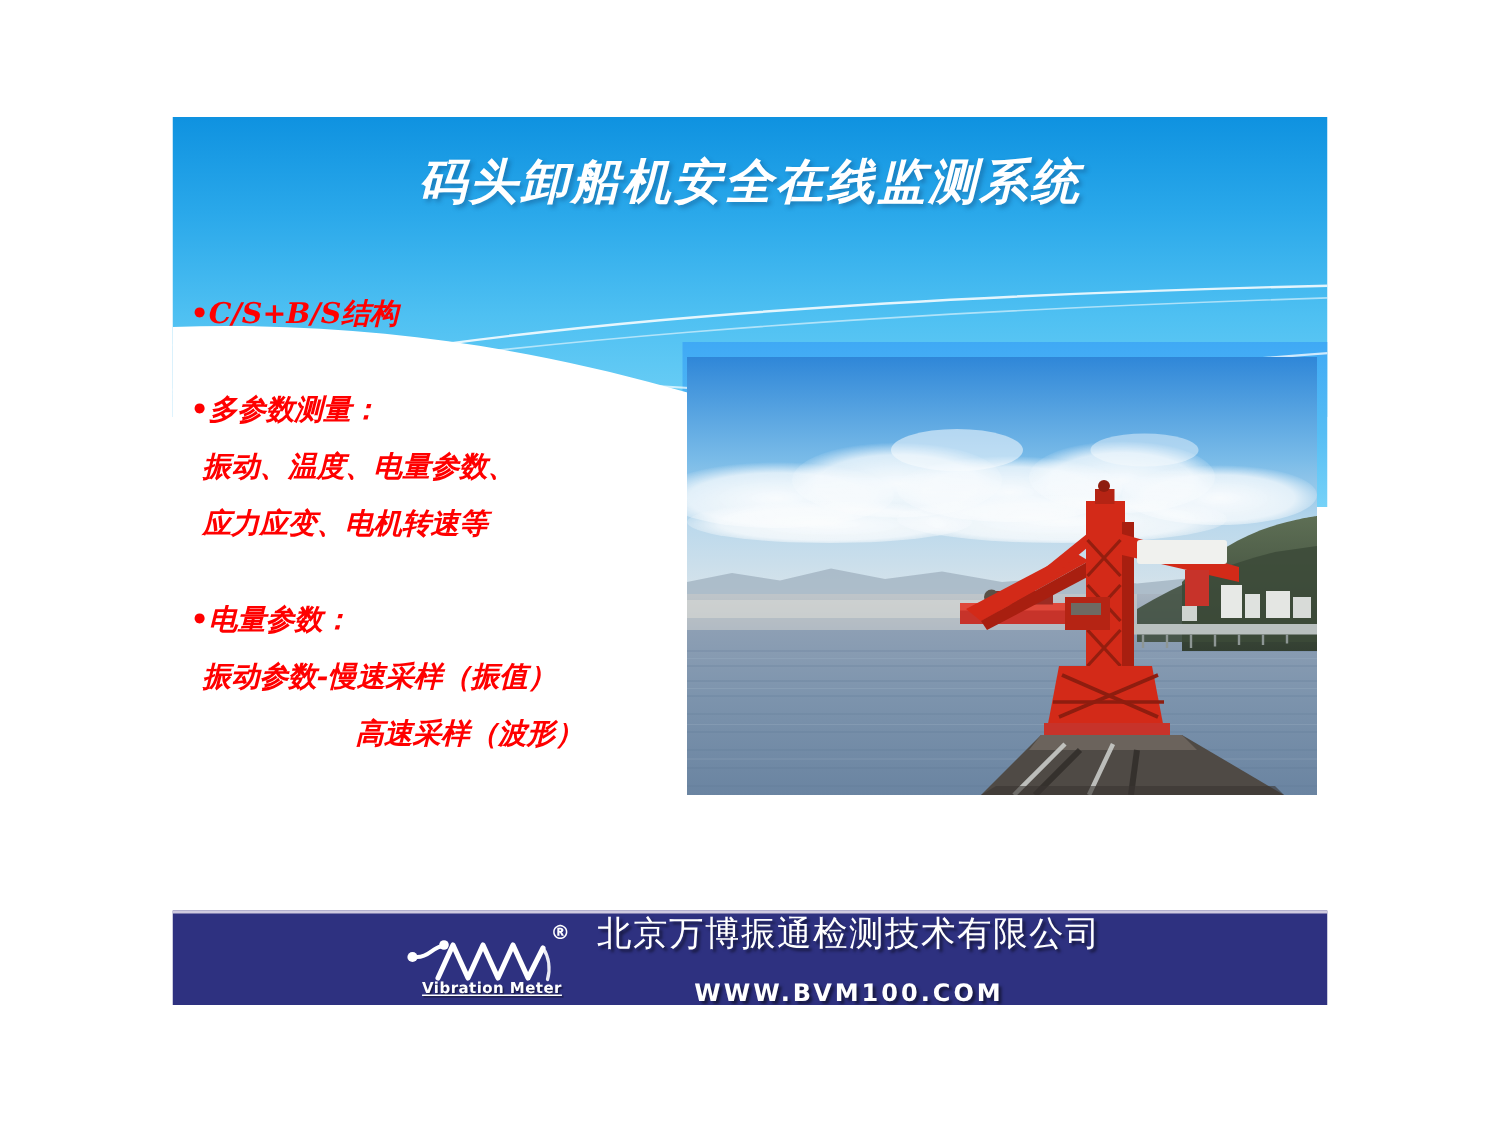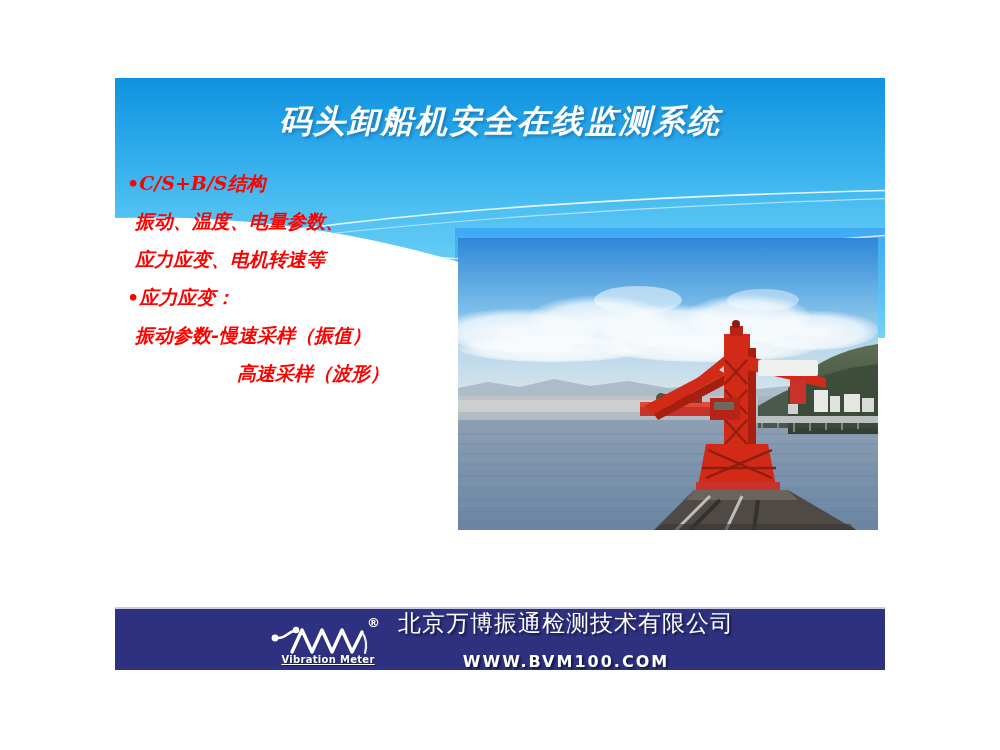--- a/index.html
+++ b/index.html
@@ -103,21 +103,21 @@
     font-weight: bold;
     font-style: italic;
     font-size: 19px;
     line-height: 38px;
     white-space: nowrap;
   }
   .line {
     display: block;
     height: 38px;
   }
-  .line.indent-none { padding-left: 0px; }
+  .line.indent-none { padding-left: 0px; margin-top: 26px; }
   .line.indent-1    { padding-left: 8px; }
   .line.indent-deep { padding-left: 110px; }
 
   
   .photo {
     position: absolute;
     left: 343px;
     top: 160px;
     width: 420px;
     height: 292px;
@@ -227,23 +227,24 @@
         <path d="M-20,98 C200,60 460,40 790,30" fill="none" stroke="#ffffff" stroke-width="1.1" opacity="0.55"></path>
         <path d="M-20,60 C150,78 330,92 520,100" fill="none" stroke="#ffffff" stroke-width="1.4" opacity="0.7"></path>
         <path d="M300,114 C460,96 620,78 790,66" fill="none" stroke="#ffffff" stroke-width="1.4" opacity="0.75"></path>
       </svg>
     </div>
 
     <div class="title">码头卸船机安全在线监测系统</div>
 
     <div class="body-text">
       <span class="line indent-none">•C/S+B/S结构</span>
+      <span class="line indent-none">•多参数测量：</span>
       <span class="line indent-1">振动、温度、电量参数、</span>
       <span class="line indent-1">应力应变、电机转速等</span>
-      <span class="line indent-none">•应力应变：</span>
+      <span class="line indent-none">•电量参数：</span>
       <span class="line indent-1">振动参数-慢速采样（振值）</span>
       <span class="line indent-deep">高速采样（波形）</span>
     </div>
 
     <div class="photo">
       <svg width="420" height="292" viewBox="0 0 420 292" xmlns="http://www.w3.org/2000/svg">
         <defs>
           <linearGradient id="skyg" x1="0" y1="0" x2="0" y2="1">
             <stop offset="0%" stop-color="#2f87d8"></stop>
             <stop offset="42%" stop-color="#79bbe8"></stop>

